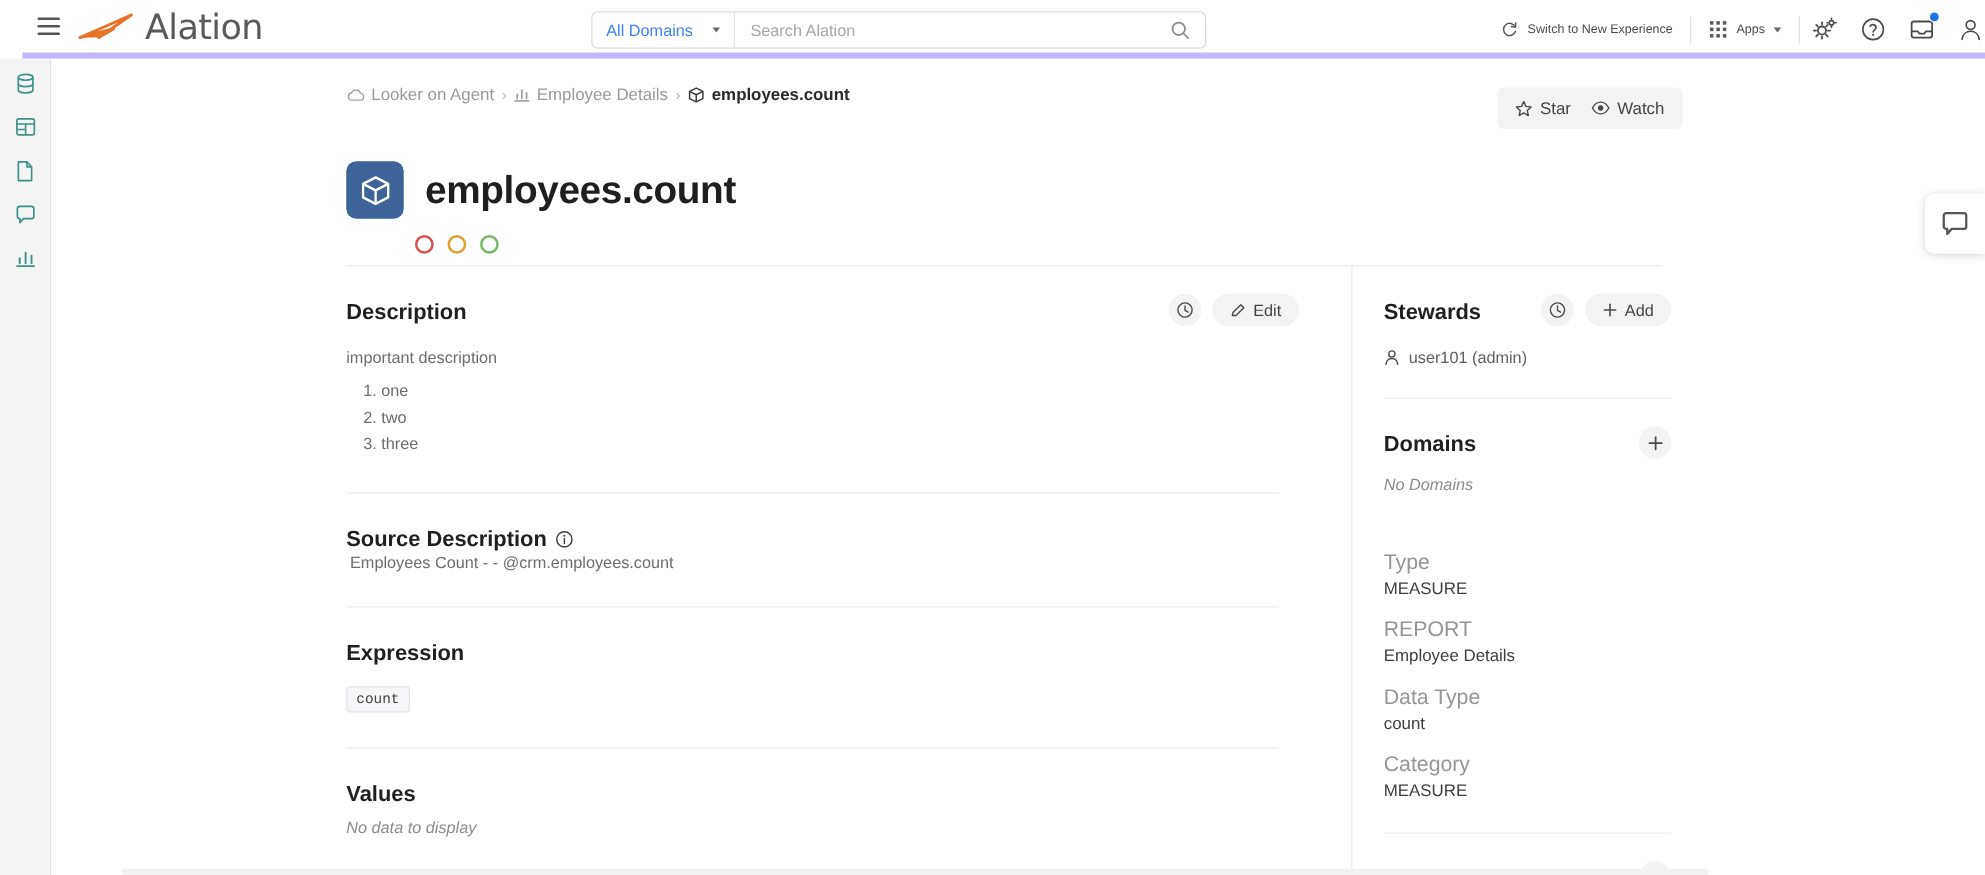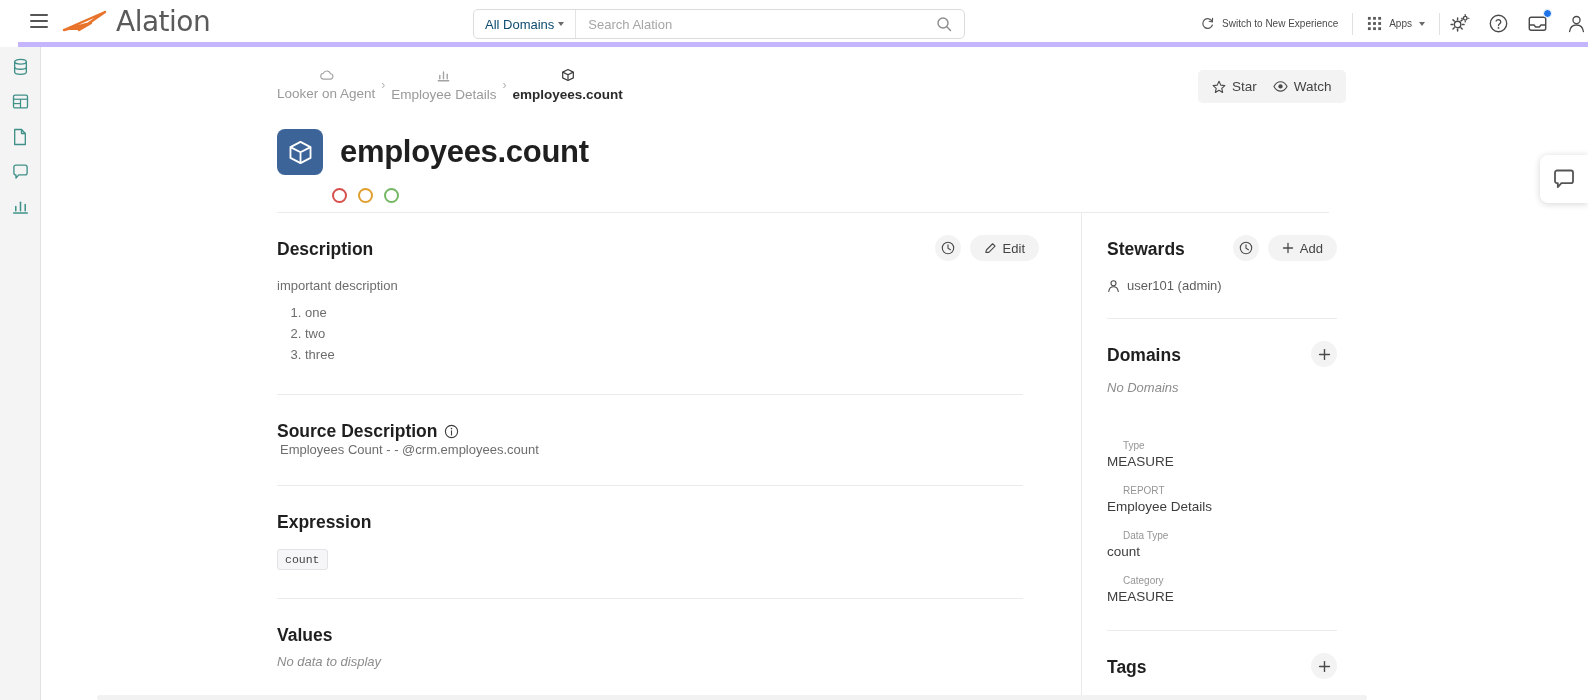--- a/index.html
+++ b/index.html
@@ -32,23 +32,23 @@
   }
 
   
   .searchwrap {
     position: absolute; left: 455px; top: 9px;
     width: 492px; height: 30px;
     border: 1px solid #dcdcdc; border-radius: 5px;
     display: flex; align-items: center; background: #fff;
   }
   .dom-sel {
-    display: flex; align-items: center; gap: 4px;
+    display: flex; align-items: center; gap: 16px;
     padding: 0 11px; height: 100%;
-    font-size: 13px; color: #0c4a6e;
+    font-size: 13px; color: #3b82f6;
     border-right: 1px solid #e3e3e3; cursor: pointer; white-space: nowrap;
   }
   .caret { width: 0; height: 0; border-left: 3.5px solid transparent; border-right: 3.5px solid transparent; border-top: 4px solid #6a6a6a; }
   .search-input {
     flex: 1; border: 0; outline: none; height: 100%;
     padding: 0 12px; font-size: 13px; color: #333;
     font-family: "Liberation Sans", sans-serif; background: transparent;
   }
   .search-input::placeholder { color: #a6a6a6; }
   .search-btn { padding-right: 12px; display:flex; align-items:center; cursor: pointer; }
@@ -83,21 +83,21 @@
   .page {
     position: absolute; top: 47px; left: 41px;
     width: 1547px; height: 653px; background: #fff; overflow: hidden;
   }
 
   .crumbs {
     position: absolute; left: 236px; top: 21px;
     display: flex; align-items: center; gap: 6px;
     font-size: 13.5px; color: #9a9a9a;
   }
-  .crumb { display: flex; align-items: center; gap: 5px; cursor: pointer; flex-direction: column; }
+  .crumb { display: flex; align-items: center; gap: 5px; cursor: pointer; }
   .crumb.last { color: #2b2b2b; font-weight: bold; cursor: default; }
   .sep { color: #b5b5b5; font-size: 12px; }
 
   .starwatch {
     position: absolute; left: 1157px; top: 23px;
     height: 33px; background: #f3f3f3; border-radius: 5px;
     display: flex; align-items: center; padding: 0 14px; gap: 16px;
   }
   .sw-btn { display: flex; align-items: center; gap: 6px; font-size: 13.5px; color: #444; cursor: pointer; }
 
@@ -150,21 +150,21 @@
   }
 
   
   .side { position: absolute; left: 1066px; top: 166px; width: 230px; }
   .side-sect { position: relative; padding-top: 26px; }
   .side-h { font-size: 17.5px; font-weight: bold; color: #1f1f1f; }
   .side-tools { position: absolute; right: 0; top: 22px; display: flex; align-items: center; gap: 9px; }
   .side-row { display: flex; align-items: center; gap: 7px; font-size: 13px; color: #5d5d5d; margin-top: 18px; }
   .side-hr { height: 1px; background: #ebebeb; margin-top: 25px; }
   .prop { margin-top: 16px; }
-  .prop-k { font-size: 10px; color: #959595; margin-left: 16px; }
+  .prop-k { font-size: 17px; color: #959595; }
   .prop-v { font-size: 13.5px; color: #3d3d3d; margin-top: 3px; }
 
   .chatwidget {
     position: absolute; right: 0; top: 108px; width: 48px; height: 48px;
     background: #ffffff; border-radius: 8px 0 0 8px;
     box-shadow: 0 1px 7px rgba(0,0,0,0.17);
     display: flex; align-items: center; justify-content: center; cursor: pointer;
   }
   .hscroll { position: absolute; left: 56px; bottom: 0; width: 1270px; height: 5px; background: #f2f2f2; border-radius: 3px; }
   .icon { display: block; }

